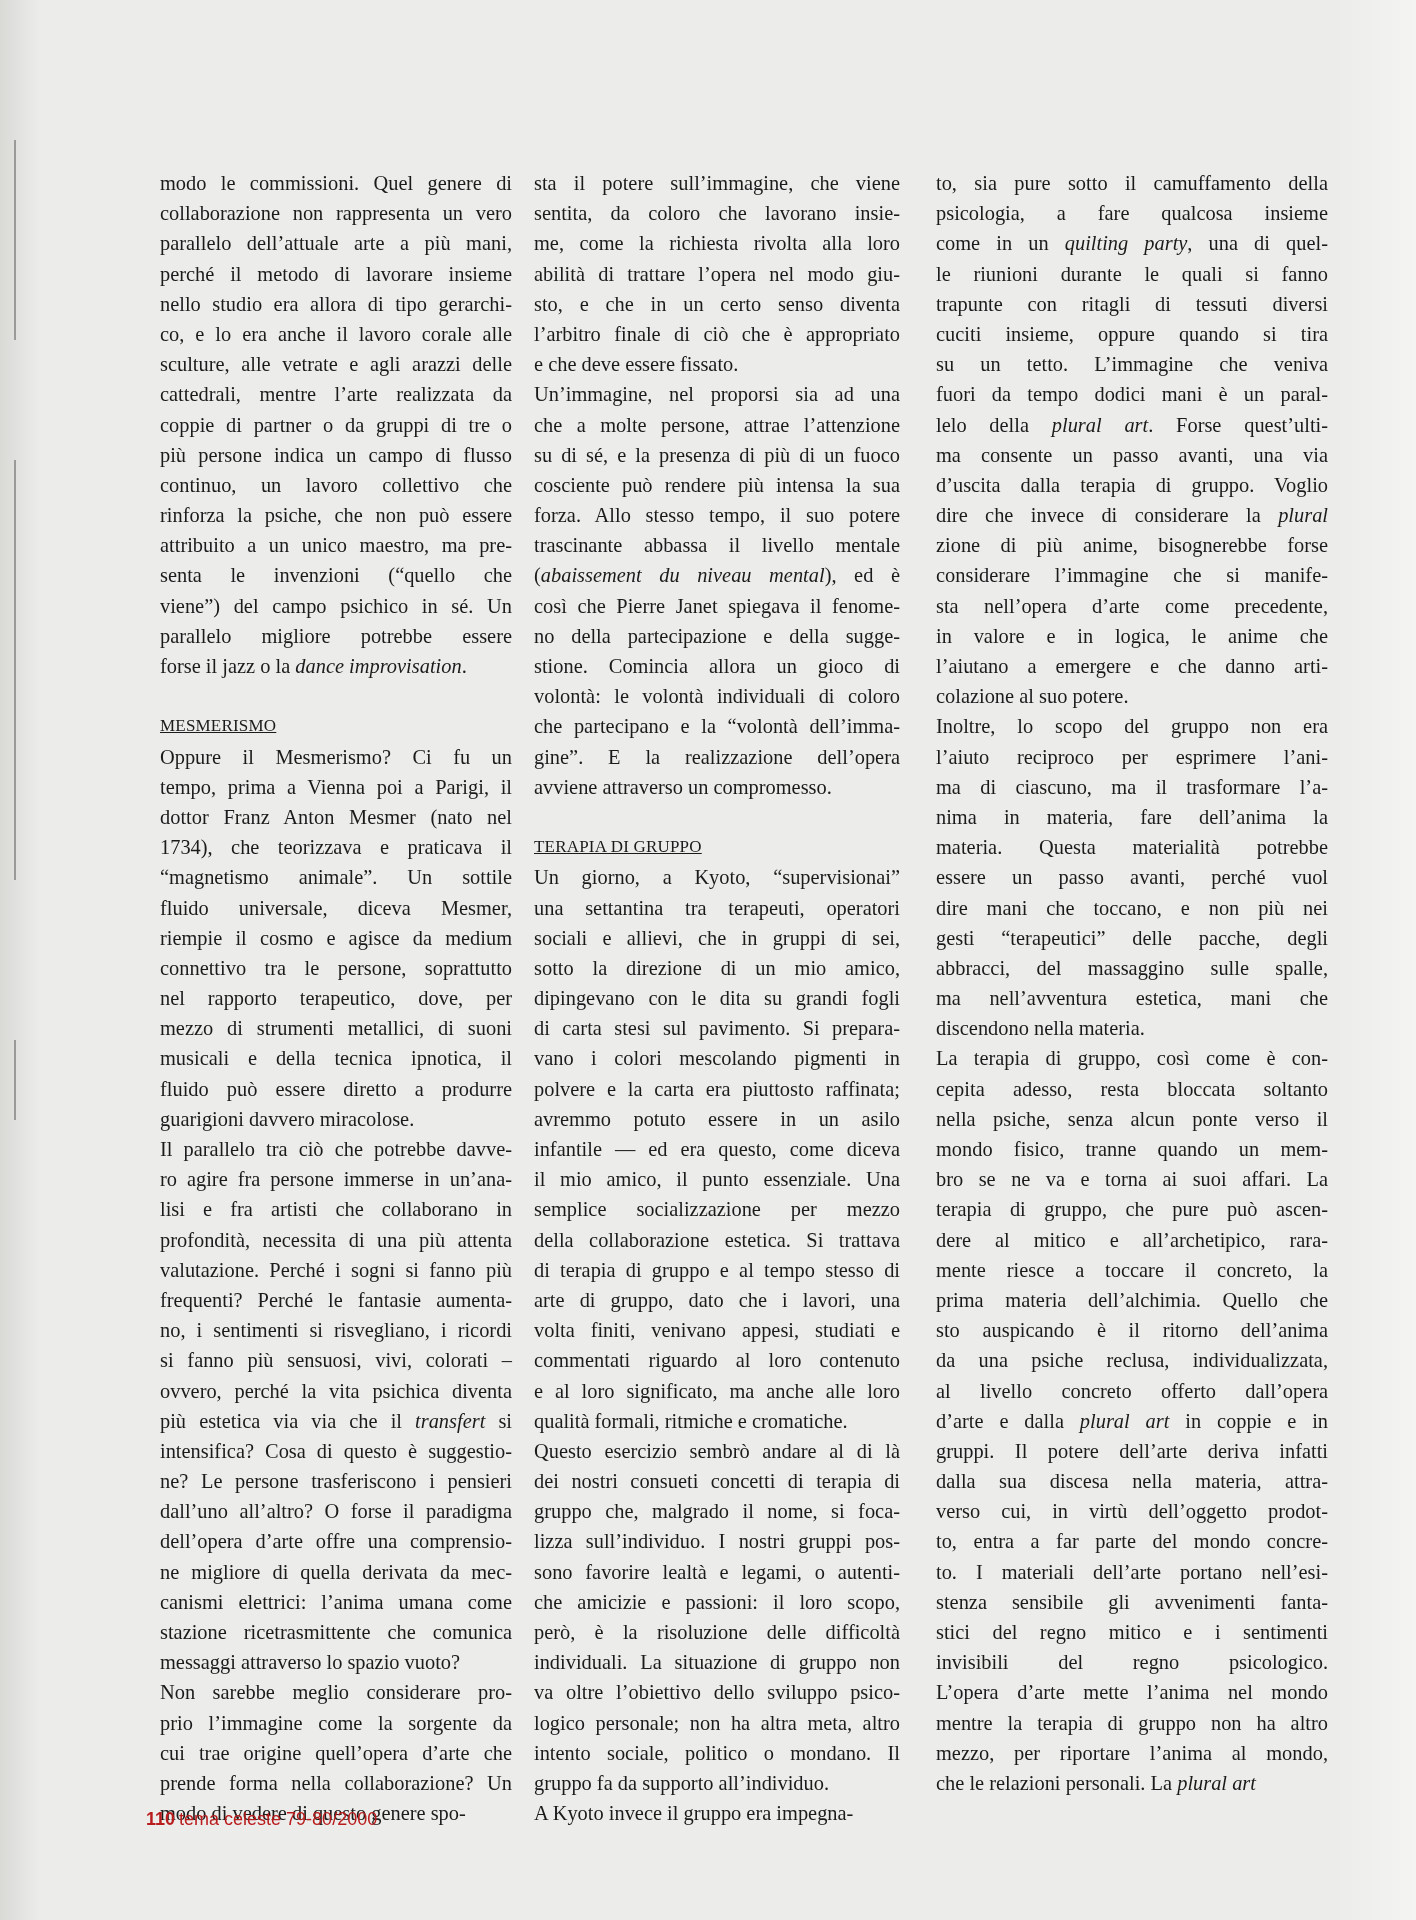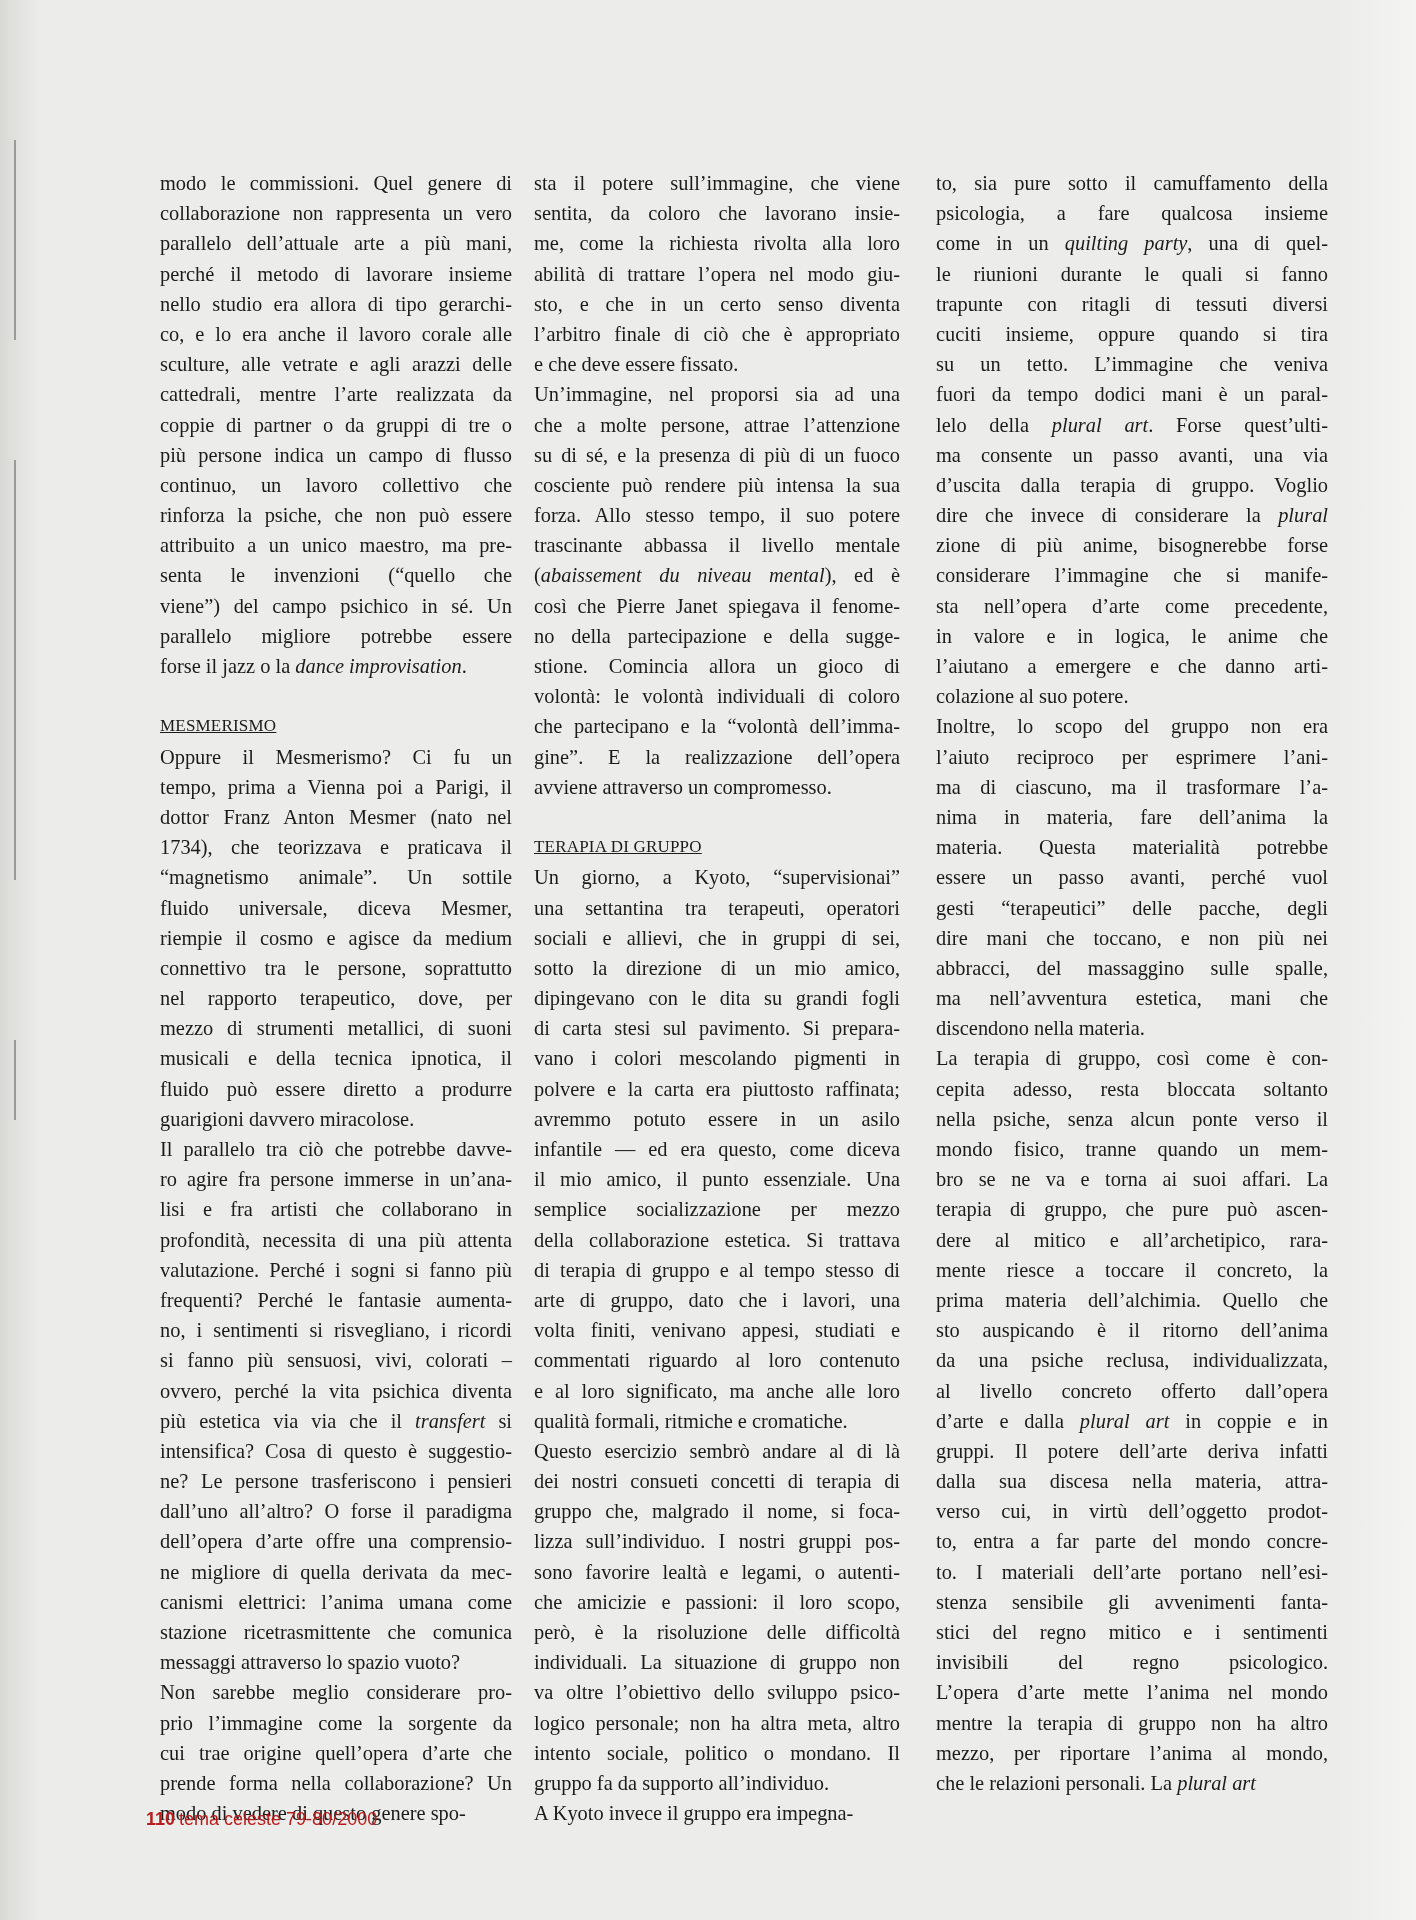--- a/index.html
+++ b/index.html
@@ -223,22 +223,22 @@
       <span class="line">l’aiutano a emergere e che danno arti-</span>
       <span class="line last">colazione al suo potere.</span>
     </div>
     <div>
       <span class="line">Inoltre, lo scopo del gruppo non era</span>
       <span class="line">l’aiuto reciproco per esprimere l’ani-</span>
       <span class="line">ma di ciascuno, ma il trasformare l’a-</span>
       <span class="line">nima in materia, fare dell’anima la</span>
       <span class="line">materia. Questa materialità potrebbe</span>
       <span class="line">essere un passo avanti, perché vuol</span>
+      <span class="line">dire mani che toccano, e non più nei</span>
       <span class="line">gesti “terapeutici” delle pacche, degli</span>
-      <span class="line">dire mani che toccano, e non più nei</span>
       <span class="line">abbracci, del massaggino sulle spalle,</span>
       <span class="line">ma nell’avventura estetica, mani che</span>
       <span class="line last">discendono nella materia.</span>
     </div>
     <div>
       <span class="line">La terapia di gruppo, così come è con-</span>
       <span class="line">cepita adesso, resta bloccata soltanto</span>
       <span class="line">nella psiche, senza alcun ponte verso il</span>
       <span class="line">mondo fisico, tranne quando un mem-</span>
       <span class="line">bro se ne va e torna ai suoi affari. La</span>

